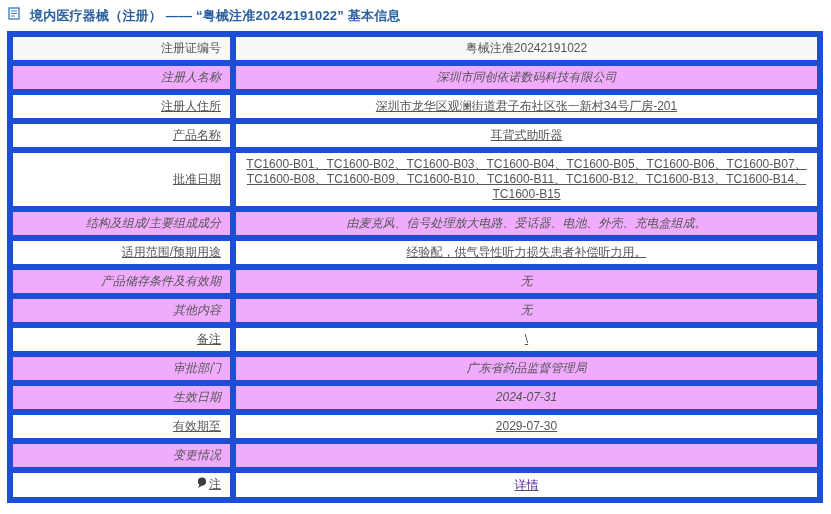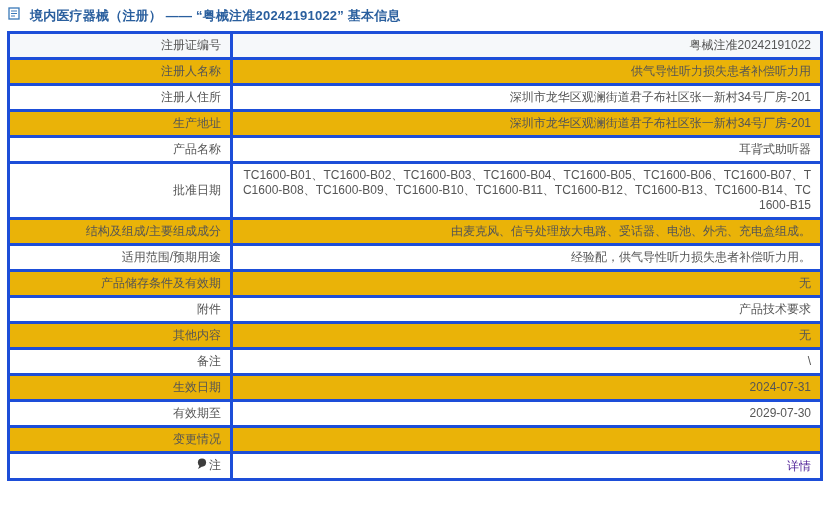--- a/index.html
+++ b/index.html
@@ -30,40 +30,40 @@
     letter-spacing: 0.2px;
     white-space: nowrap;
   }
   table.info-table {
     border-collapse: collapse;
     margin: 1px 8px 0 7px;
     width: 816px;
     table-layout: fixed;
   }
   .info-table td {
-    border: 3px solid #1d4ed8;
+    border: 6px solid #1d4ed8;
     font-size: 12px;
     line-height: 15px;
     padding: 4px 9px;
     color: #555555;
     vertical-align: middle;
   }
   .info-table td.label-cell {
     width: 223px;
     text-align: right;
     color: #555555;
     white-space: nowrap;
   }
   .info-table td.value-cell {
-    text-align: right;
+    text-align: center;
     word-break: break-all;
   }
   tr.bg-first td { background: #f6f8fa; }
-  tr.bg-gray  td { background: #eab308; }
-  tr.bg-white td { background: #ffffff; }
+  tr.bg-gray  td { background: #f0abfc; font-style: italic; }
+  tr.bg-white td { background: #ffffff; text-decoration: underline; }
   .detail-link {
     color: #4c1d95;
     text-decoration: none;
     cursor: pointer;
   }
   .note-icon {
     display: inline-block;
     vertical-align: -1px;
     margin-right: 2px;
   }
@@ -85,28 +85,24 @@
   </div>
 
   <table class="info-table">
     <tbody id="table-body">
         <tr class="bg-first">
     <td class="label-cell"><span>注册证编号</span></td>
     <td class="value-cell"><span>粤械注准20242191022</span></td>
   </tr>
         <tr class="bg-gray">
     <td class="label-cell"><span>注册人名称</span></td>
-    <td class="value-cell"><span>供气导性听力损失患者补偿听力用</span></td>
+    <td class="value-cell"><span>深圳市同创依诺数码科技有限公司</span></td>
   </tr>
         <tr class="bg-white">
     <td class="label-cell"><span>注册人住所</span></td>
-    <td class="value-cell"><span>深圳市龙华区观澜街道君子布社区张一新村34号厂房-201</span></td>
-  </tr>
-        <tr class="bg-gray">
-    <td class="label-cell"><span>生产地址</span></td>
     <td class="value-cell"><span>深圳市龙华区观澜街道君子布社区张一新村34号厂房-201</span></td>
   </tr>
         <tr class="bg-white">
     <td class="label-cell"><span>产品名称</span></td>
     <td class="value-cell"><span>耳背式助听器</span></td>
   </tr>
         <tr class="bg-white">
     <td class="label-cell"><span>批准日期</span></td>
     <td class="value-cell"><span>TC1600-B01、TC1600-B02、TC1600-B03、TC1600-B04、TC1600-B05、TC1600-B06、TC1600-B07、TC1600-B08、TC1600-B09、TC1600-B10、TC1600-B11、TC1600-B12、TC1600-B13、TC1600-B14、TC1600-B15</span></td>
   </tr>
@@ -115,31 +111,31 @@
     <td class="value-cell"><span>由麦克风、信号处理放大电路、受话器、电池、外壳、充电盒组成。</span></td>
   </tr>
         <tr class="bg-white">
     <td class="label-cell"><span>适用范围/预期用途</span></td>
     <td class="value-cell"><span>经验配，供气导性听力损失患者补偿听力用。</span></td>
   </tr>
         <tr class="bg-gray">
     <td class="label-cell"><span>产品储存条件及有效期</span></td>
     <td class="value-cell"><span>无</span></td>
   </tr>
-        <tr class="bg-white">
-    <td class="label-cell"><span>附件</span></td>
-    <td class="value-cell"><span>产品技术要求</span></td>
-  </tr>
         <tr class="bg-gray">
     <td class="label-cell"><span>其他内容</span></td>
     <td class="value-cell"><span>无</span></td>
   </tr>
         <tr class="bg-white">
     <td class="label-cell"><span>备注</span></td>
     <td class="value-cell"><span>\</span></td>
+  </tr>
+        <tr class="bg-gray">
+    <td class="label-cell"><span>审批部门</span></td>
+    <td class="value-cell"><span>广东省药品监督管理局</span></td>
   </tr>
         <tr class="bg-gray">
     <td class="label-cell"><span>生效日期</span></td>
     <td class="value-cell"><span>2024-07-31</span></td>
   </tr>
         <tr class="bg-white">
     <td class="label-cell"><span>有效期至</span></td>
     <td class="value-cell"><span>2029-07-30</span></td>
   </tr>
         <tr class="bg-gray">

